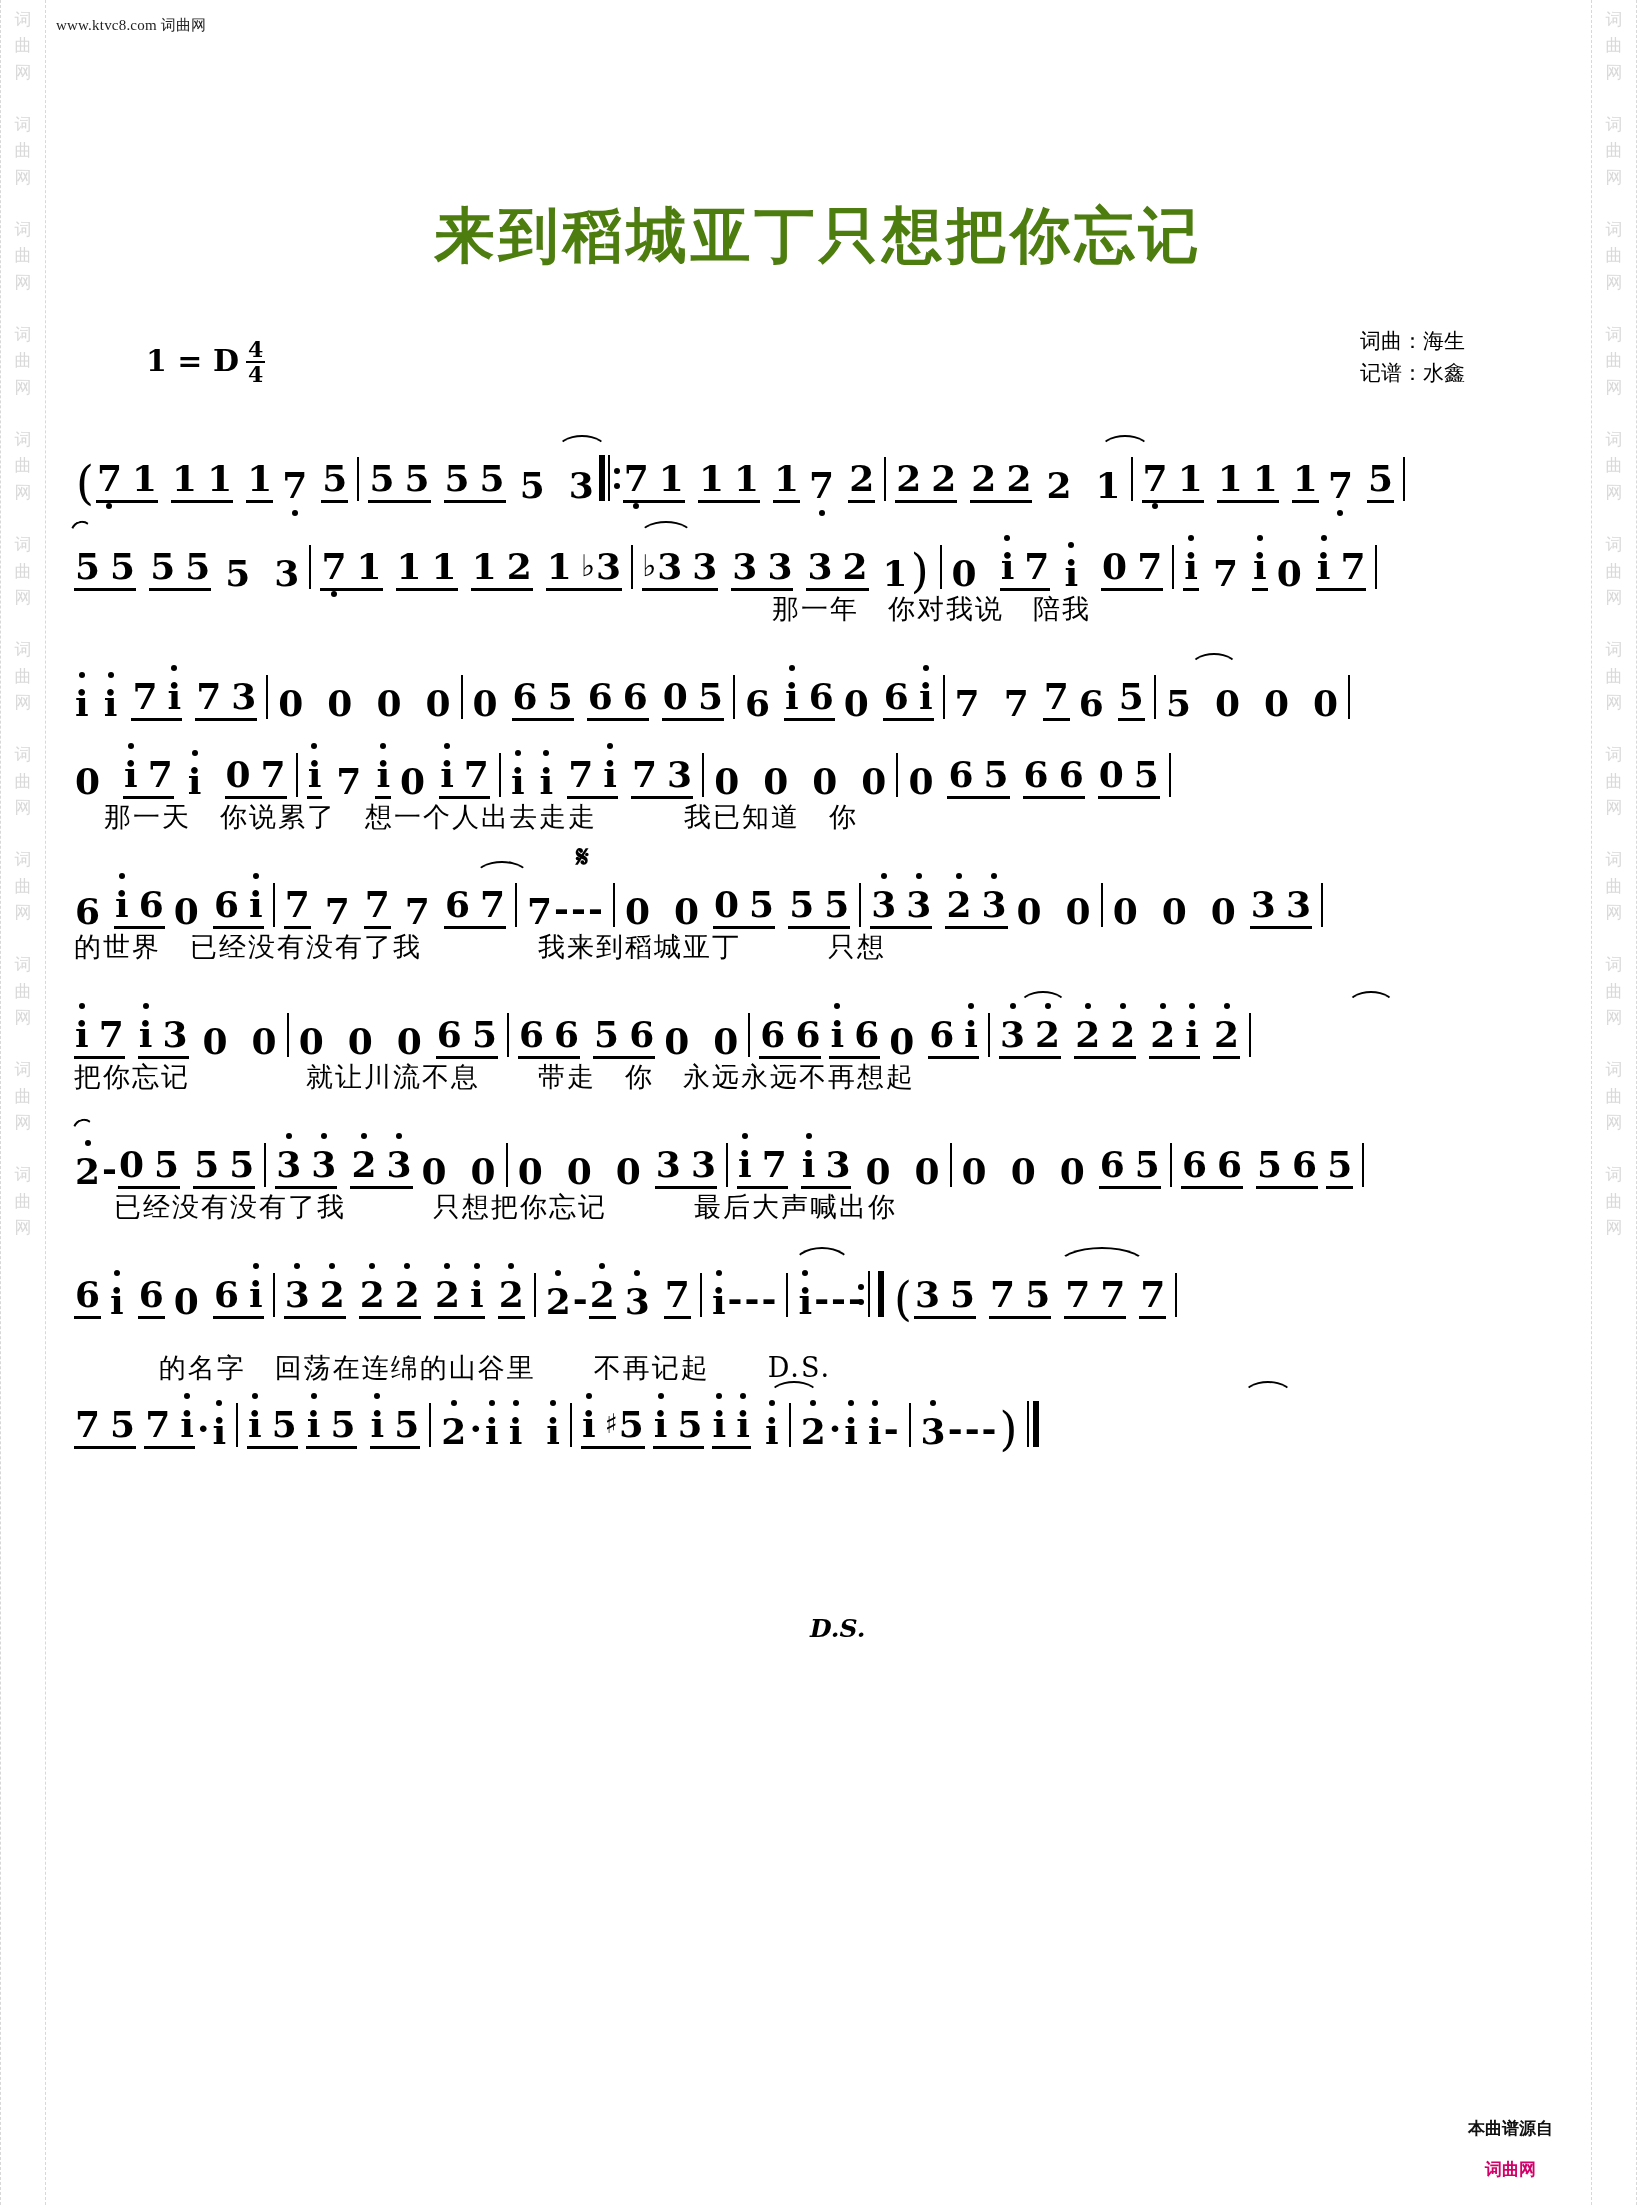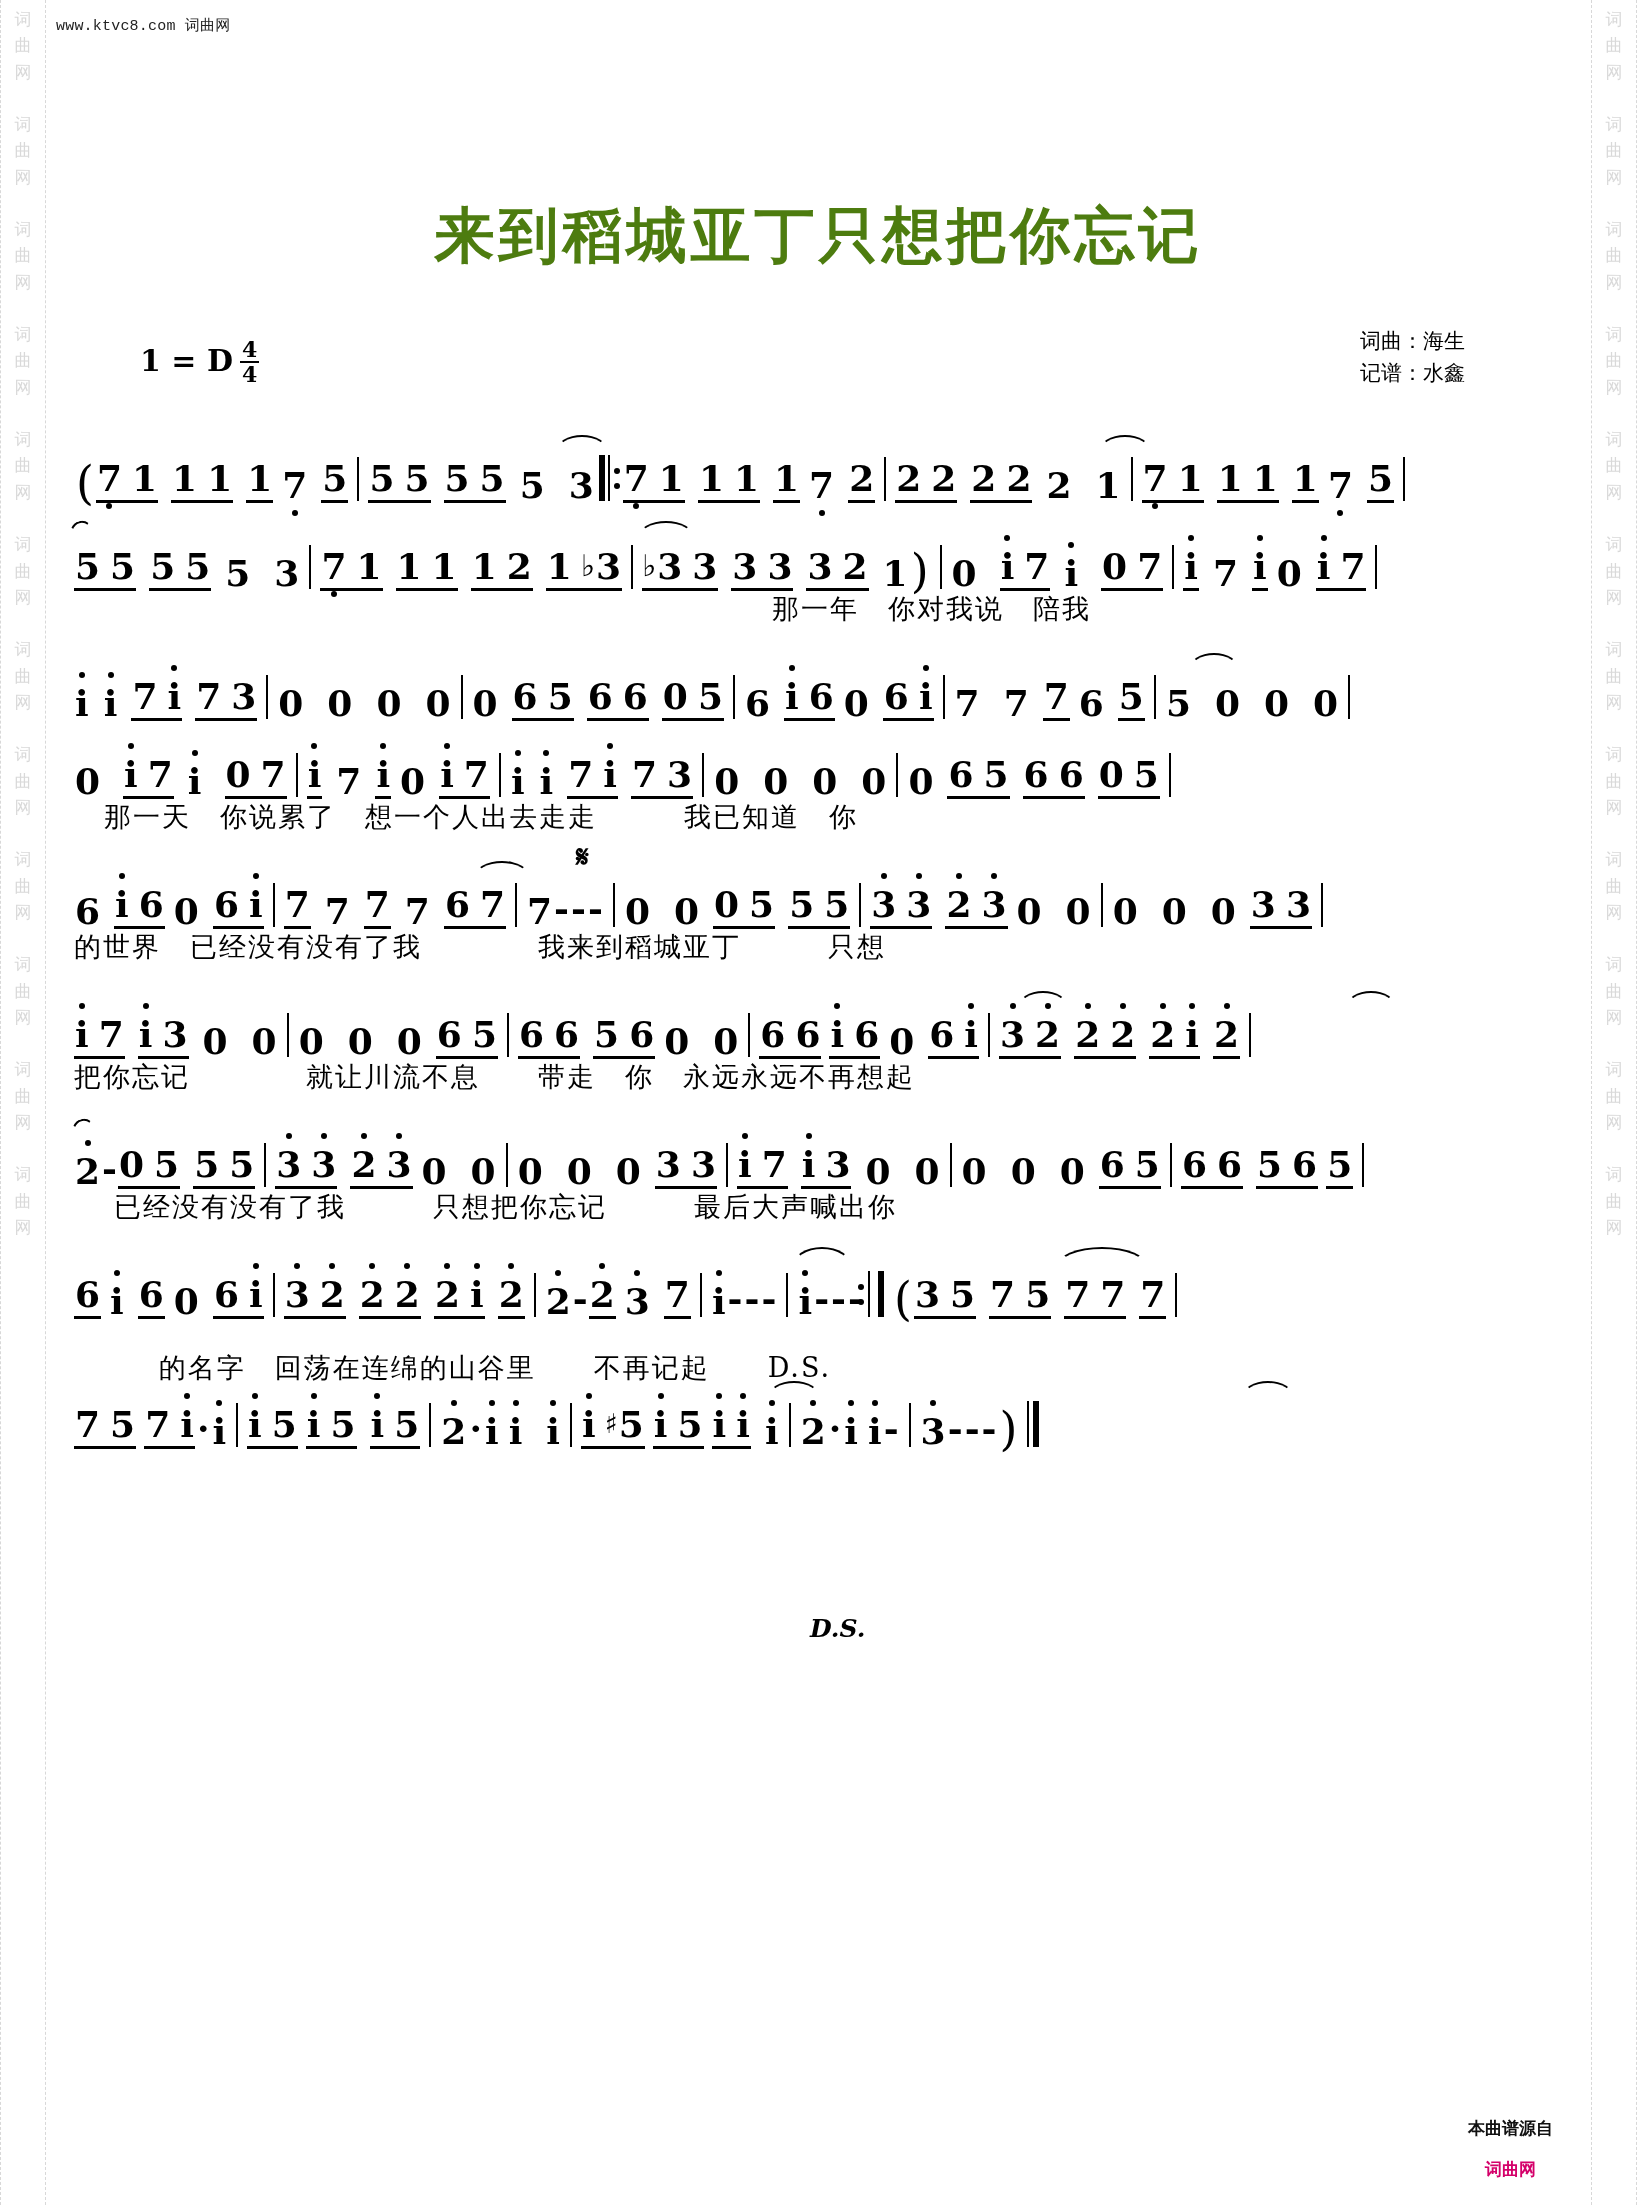--- a/index.html
+++ b/index.html
@@ -23,21 +23,21 @@
     font-family:"DejaVu Sans", sans-serif;
     user-select:none;
   }
   .wm-rail.left  { left:0; }
   .wm-rail.right { right:0; }
   .wm-rail span { display:block; }
 
   
   .site-url {
     position:absolute; left:56px; top:16px;
-    font-family:Liberation Mono, monospace;
+    font-family:Liberation Serif, serif;
     font-size:15px; color:#222; letter-spacing:.2px;
     white-space:nowrap;
   }
 
   
   .sheet {
     position:absolute; left:56px; right:56px; top:0; bottom:0;
   }
 
   .title {
@@ -49,21 +49,21 @@
     margin-top:196px;
     color:#4d7c0f;
   }
 
   .meta-row {
     position:relative;
     height:86px;
     margin-top:50px;
   }
   .key-sig {
-    position:absolute; left:84px; top:10px;
+    position:absolute; left:90px; top:10px;
     font-family:"DejaVu Serif", serif;
     font-weight:700;
     font-size:30px;
     display:flex; align-items:center; gap:7px;
   }
   .frac {
     display:inline-flex; flex-direction:column; align-items:center;
     font-size:22px; line-height:1.04; font-weight:700;
     transform:translateY(1px);
   }

